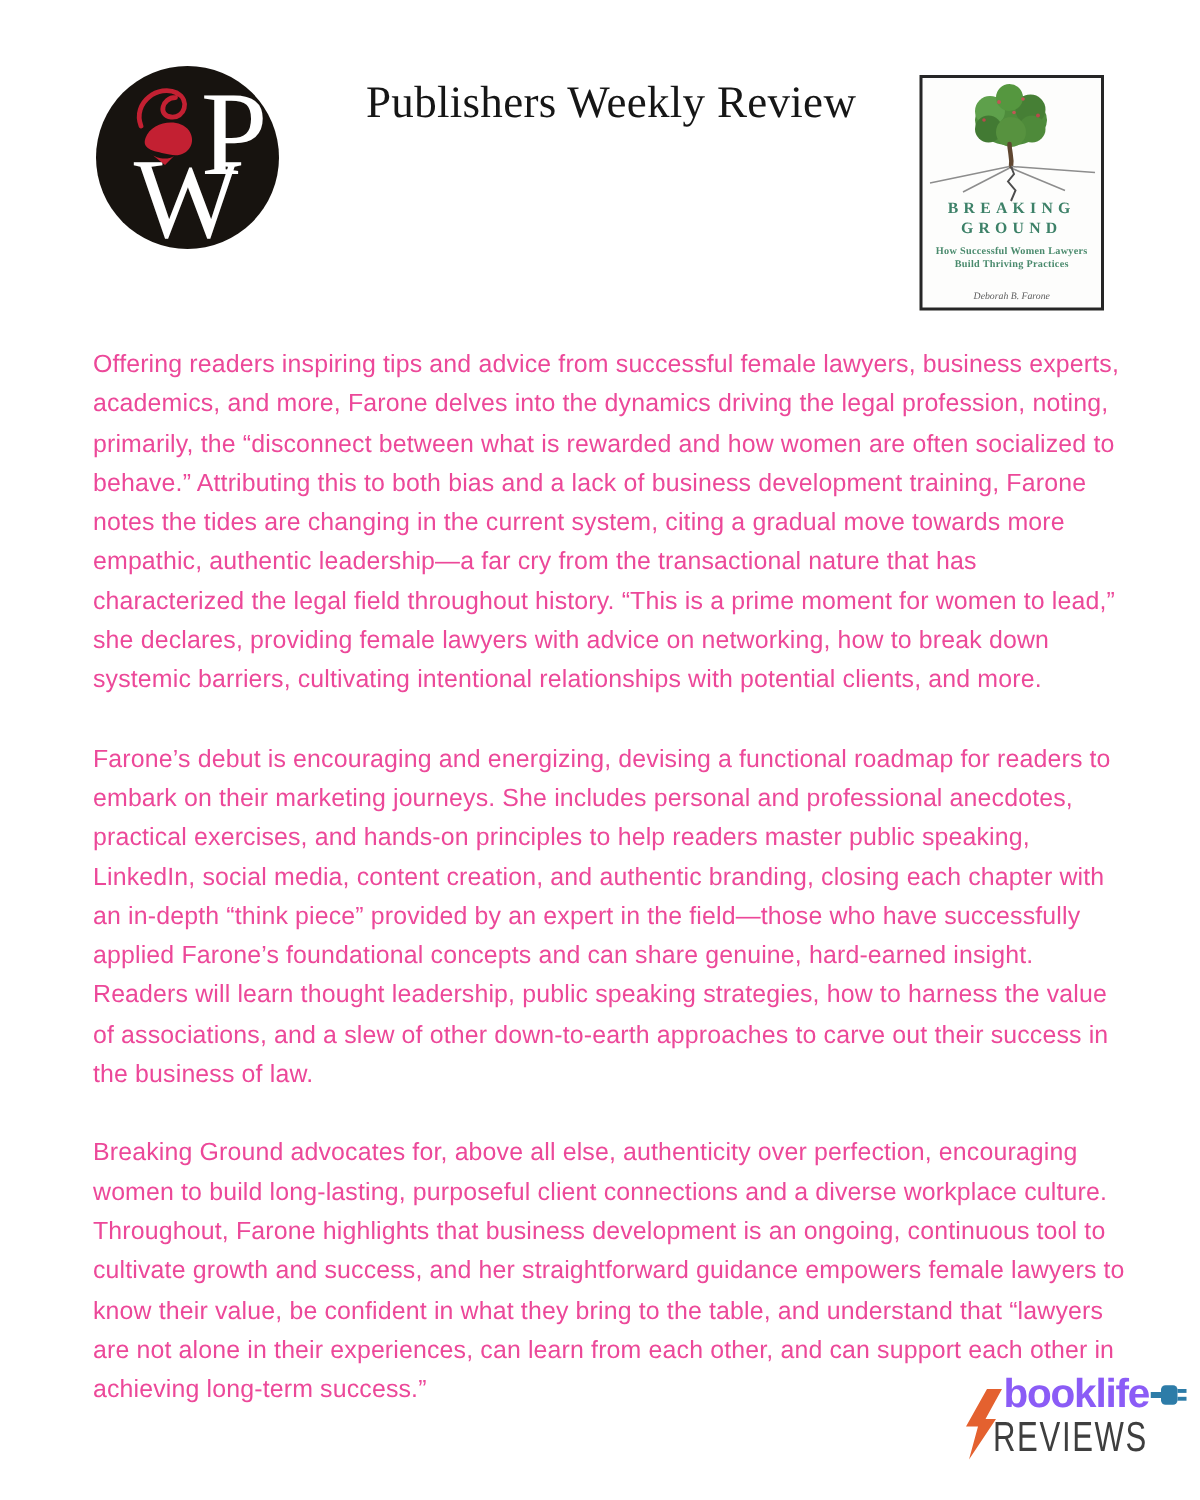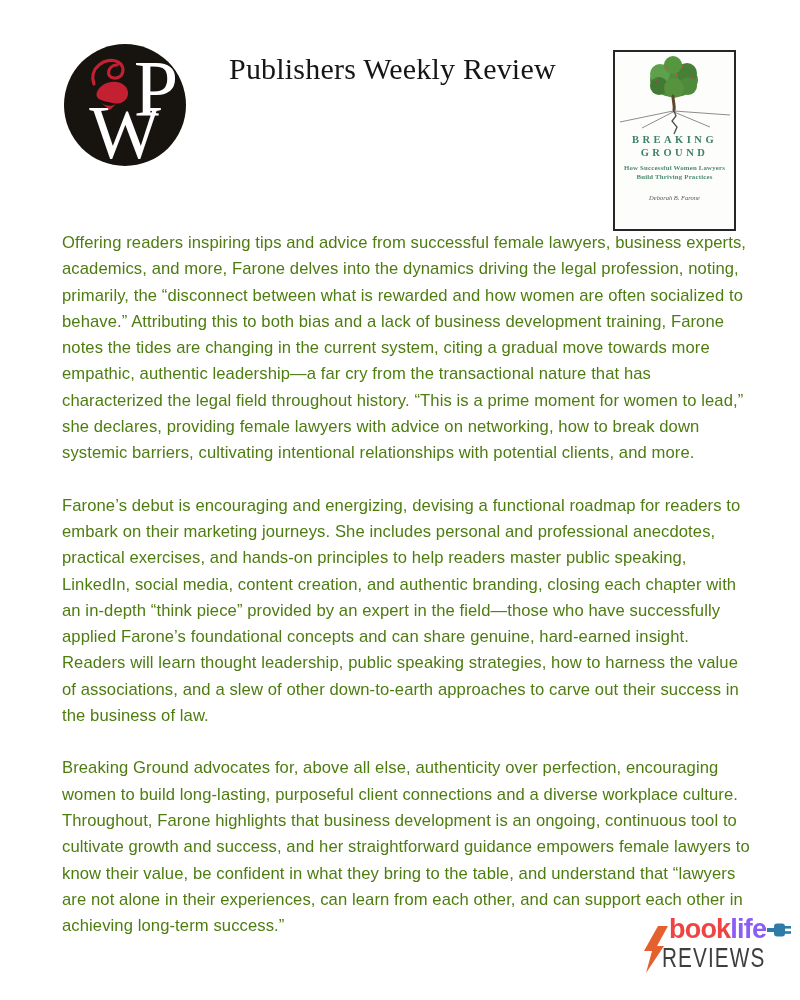--- a/index.html
+++ b/index.html
@@ -7,28 +7,28 @@
   .page {
     position:relative; width:800px; height:1000px; background:#ffffff;
     font-family:"Liberation Sans", sans-serif; overflow:hidden;
   }
 
   
   .pw-logo { position:absolute; left:64px; top:44px; width:122px; height:122px; }
 
   
   .page-title {
-    position:absolute; left:229px; top:50px;
+    position:absolute; left:244px; top:50px;
     font-family:"Liberation Serif", serif; font-weight:400;
     font-size:30px; line-height:37px; color:#161616; letter-spacing:0.2px;
   }
 
   
   .book-cover {
-    position:absolute; left:613px; top:50px; width:123px; height:181px;
+    position:absolute; left:613px; top:50px; width:123px; height:157px;
     background:#fdfdfc; border:2px solid #262626;
     display:flex; flex-direction:column; align-items:center;
   }
   .bc-art { margin-top:1px; }
   .bc-title {
     font-family:"Liberation Serif", serif; font-weight:700;
     font-size:10.5px; line-height:13px; letter-spacing:3.5px;
     color:#3d8168; text-align:center; margin-top:-4px;
   }
   .bc-subtitle {
@@ -37,31 +37,31 @@
     color:#4a8a6d; text-align:center; margin-top:5px;
   }
   .bc-author {
     font-family:"Liberation Serif", serif; font-style:italic;
     font-size:6.5px; color:#5a5a5a; text-align:center; margin-top:13px;
   }
 
   
   .review-body {
     position:absolute; left:62px; top:230px; width:688px;
-    font-size:16.6px; line-height:26.3px; color:#4d7c0f;
+    font-size:16.6px; line-height:26.3px; color:#ec4899;
     letter-spacing:0.1px;
   }
   .review-body p { margin-bottom:26px; }
 
   
   .bl-logo { position:absolute; left:641px; top:913px; width:150px; height:66px; }
   .bl-bolt { position:absolute; left:2px; top:13px; }
   .bl-text { position:absolute; left:28px; top:2px; }
   .bl-top { display:flex; align-items:center; height:28px; }
-  .bl-word1 { font-weight:700; font-size:27px; letter-spacing:-0.8px; color:#ef4444; }
+  .bl-word1 { font-weight:700; font-size:27px; letter-spacing:-0.8px; color:#8b5cf6; }
   .bl-word2 { font-weight:700; font-size:27px; letter-spacing:-0.8px; color:#8b5cf6; }
   .bl-plug { margin-left:1px; margin-top:2px; }
   .bl-reviews {
     font-size:28px; font-weight:400; color:#3e3e3e;
     letter-spacing:1.5px; transform:scaleX(0.74); transform-origin:left center;
     margin-left:-7px; margin-top:-1px; white-space:nowrap;
   }
 </style>
 </head>
 <body>

